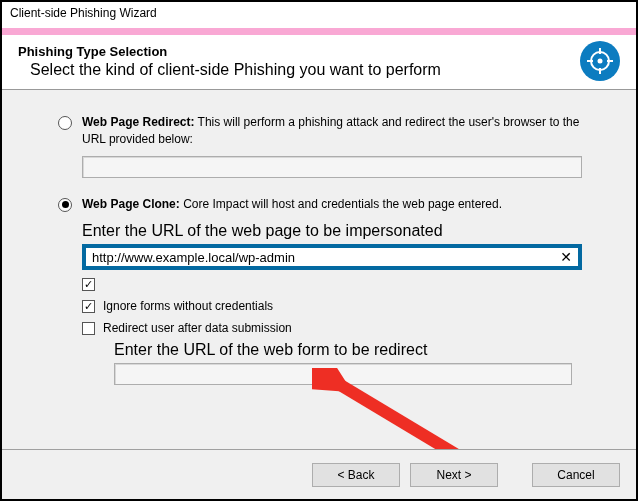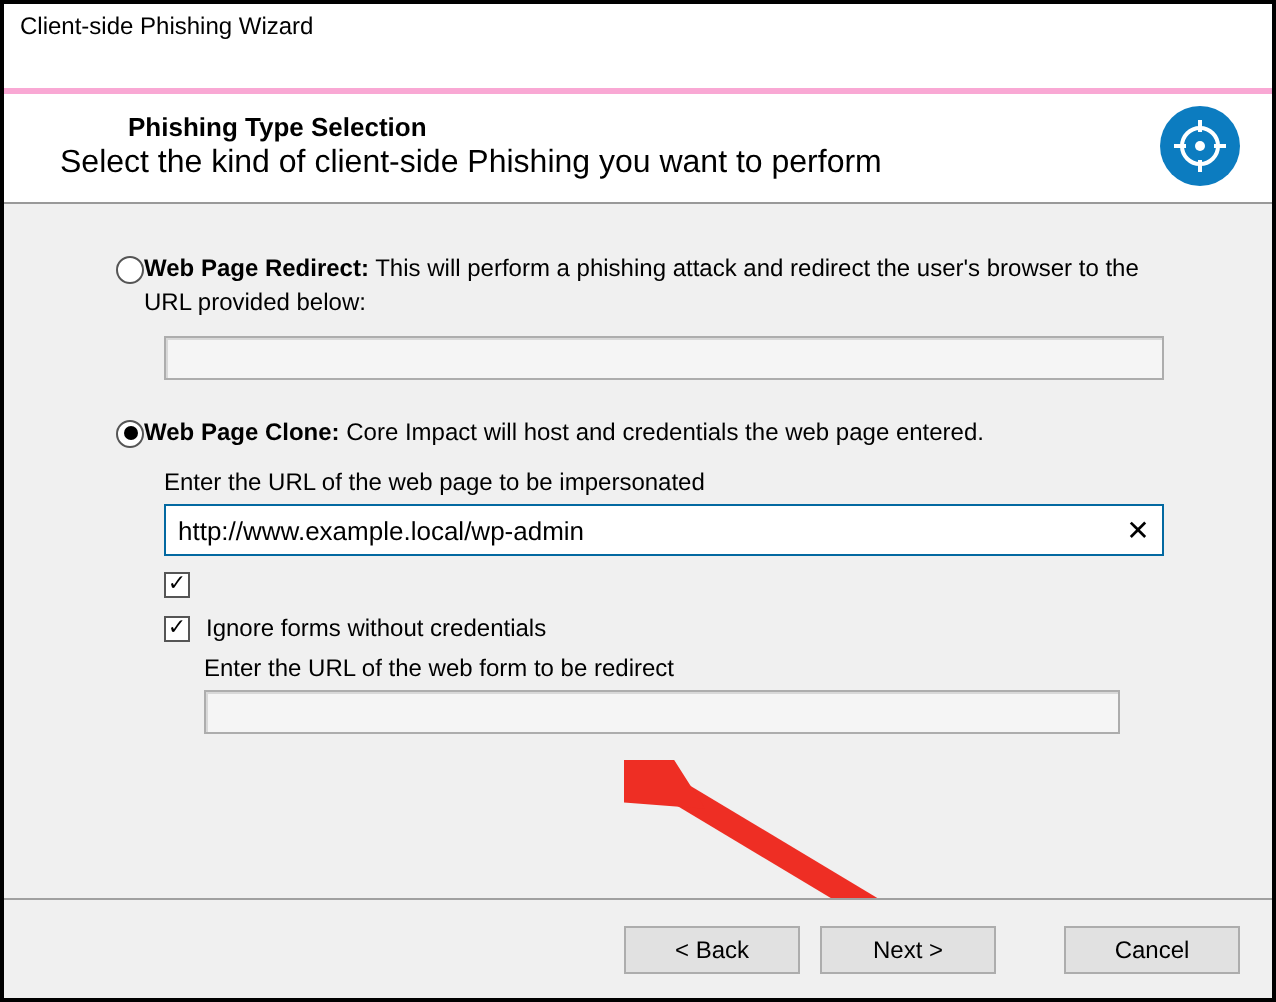--- a/index.html
+++ b/index.html
@@ -9,91 +9,91 @@
     font-size: 12px;
     color: #000;
     background: #fff;
     width: 638px;
     height: 501px;
     border: 2px solid #000;
     position: relative;
     overflow: hidden;
   }
   .titlebar {
-    padding: 4px 8px 24px 8px;
+    padding: 4px 8px 8px 8px;
     font-size: 12px;
-    border-bottom: 3px solid #f9a8d4;
+    border-bottom: 7px solid #f9a8d4;
   }
   .header {
     background: #fff;
     padding: 6px 16px 8px 16px;
     display: flex;
     align-items: center;
     justify-content: space-between;
     border-bottom: 1px solid #999;
   }
   .header-text { flex: 1; }
-  .header-title { font-weight: bold; font-size: 13px; margin-bottom: 2px; margin-left: 46px; }
+  .header-title { font-weight: bold; font-size: 13px; margin-bottom: 2px; }
   .header-sub { font-size: 16px; margin-left: 12px; }
   .header-icon {
     width: 40px; height: 40px; border-radius: 50%;
     background: #0c7cc0;
     display: flex; align-items: center; justify-content: center;
     flex-shrink: 0;
   }
   .content {
     background: #f0f0f0;
     height: 370px;
     padding: 24px 40px 10px 56px;
     position: relative;
   }
   .option-block { margin-bottom: 18px; }
-  .opt-row { display: flex; align-items: flex-start; }
+  .opt-row { display: flex; align-items: flex-start; gap: 10px; }
   .radio {
     width: 14px; height: 14px; border-radius: 50%;
     border: 1px solid #555; background: #fff; margin-top: 2px;
     flex-shrink: 0; display:flex; align-items:center; justify-content:center;
   }
   .radio.selected::after {
     content:""; width:7px; height:7px; border-radius:50%; background:#000;
   }
   .opt-label { font-size: 12px; line-height: 1.4; }
   .opt-label b { font-weight: bold; }
   .disabled-input {
     margin: 8px 0 0 24px;
     height: 22px;
     background: #f5f5f5;
     border: 1px solid #adadad;
     box-shadow: inset 1px 1px 0 #d8d8d8;
     width: 500px;
   }
   .sub-section { margin-left: 24px; }
-  .sub-label { margin: 10px 0 4px 0; font-size: 12px; }
+  .sub-label { margin: 10px 0 4px 0; font-size: 16px; }
   .url-input-wrap {
     display: flex; align-items: center;
     width: 500px; height: 26px;
-    border: 1px solid #0369a1;
+    border: 4px solid #0369a1;
     background: #fff;
   }
   .url-input {
     flex: 1; border: none; outline: none; padding: 3px 6px;
     font-size: 13px; font-family: inherit; background: transparent;
   }
   .clear-x {
     width: 24px; text-align: center; font-size: 14px; cursor: pointer;
     color: #000;
   }
   .chk-row { display: flex; align-items: center; gap: 8px; margin-top: 8px; }
   .chk {
     width: 13px; height: 13px; border: 1px solid #555; background: #fff;
     display: flex; align-items: center; justify-content: center;
     font-size: 11px; line-height: 1;
   }
   .chk.checked::after { content: "✓"; color: #000; font-size: 11px; }
-  .redirect-sub { margin-left: 20px; margin-top: 6px; }
+  .redirect-sub { margin-left: 32px; margin-top: 6px; }
   .redirect-sub .sub-label { margin-top: 4px; }
   .disabled-input.small { width: 458px; margin-left: 0; margin-top: 2px; }
   .footer {
     position: absolute; left: 0; right: 0; bottom: 0;
     height: 50px;
     border-top: 1px solid #a0a0a0;
     background: #f0f0f0;
     display: flex; align-items: center; justify-content: flex-end;
     padding-right: 16px; gap: 10px;
   }
@@ -161,20 +161,24 @@
         <div class="clear-x">✕</div>
       </div>
 
       <div class="chk-row">
         <div class="chk checked"></div>
       </div>
       <div class="chk-row">
         <div class="chk checked"></div>
         <span>Ignore forms without credentials</span>
       </div>
+      <div class="chk-row">
+        <div class="chk"></div>
+        <span>Redirect user after data submission</span>
+      </div>
       <div class="redirect-sub">
         <div class="sub-label">Enter the URL of the web form to be redirect</div>
         <div class="disabled-input small"></div>
       </div>
     </div>
   </div>
 
   <svg class="arrow" width="180" height="110">
     <defs>
       <marker id="ah" markerWidth="12" markerHeight="12" refX="2" refY="6" orient="auto">

